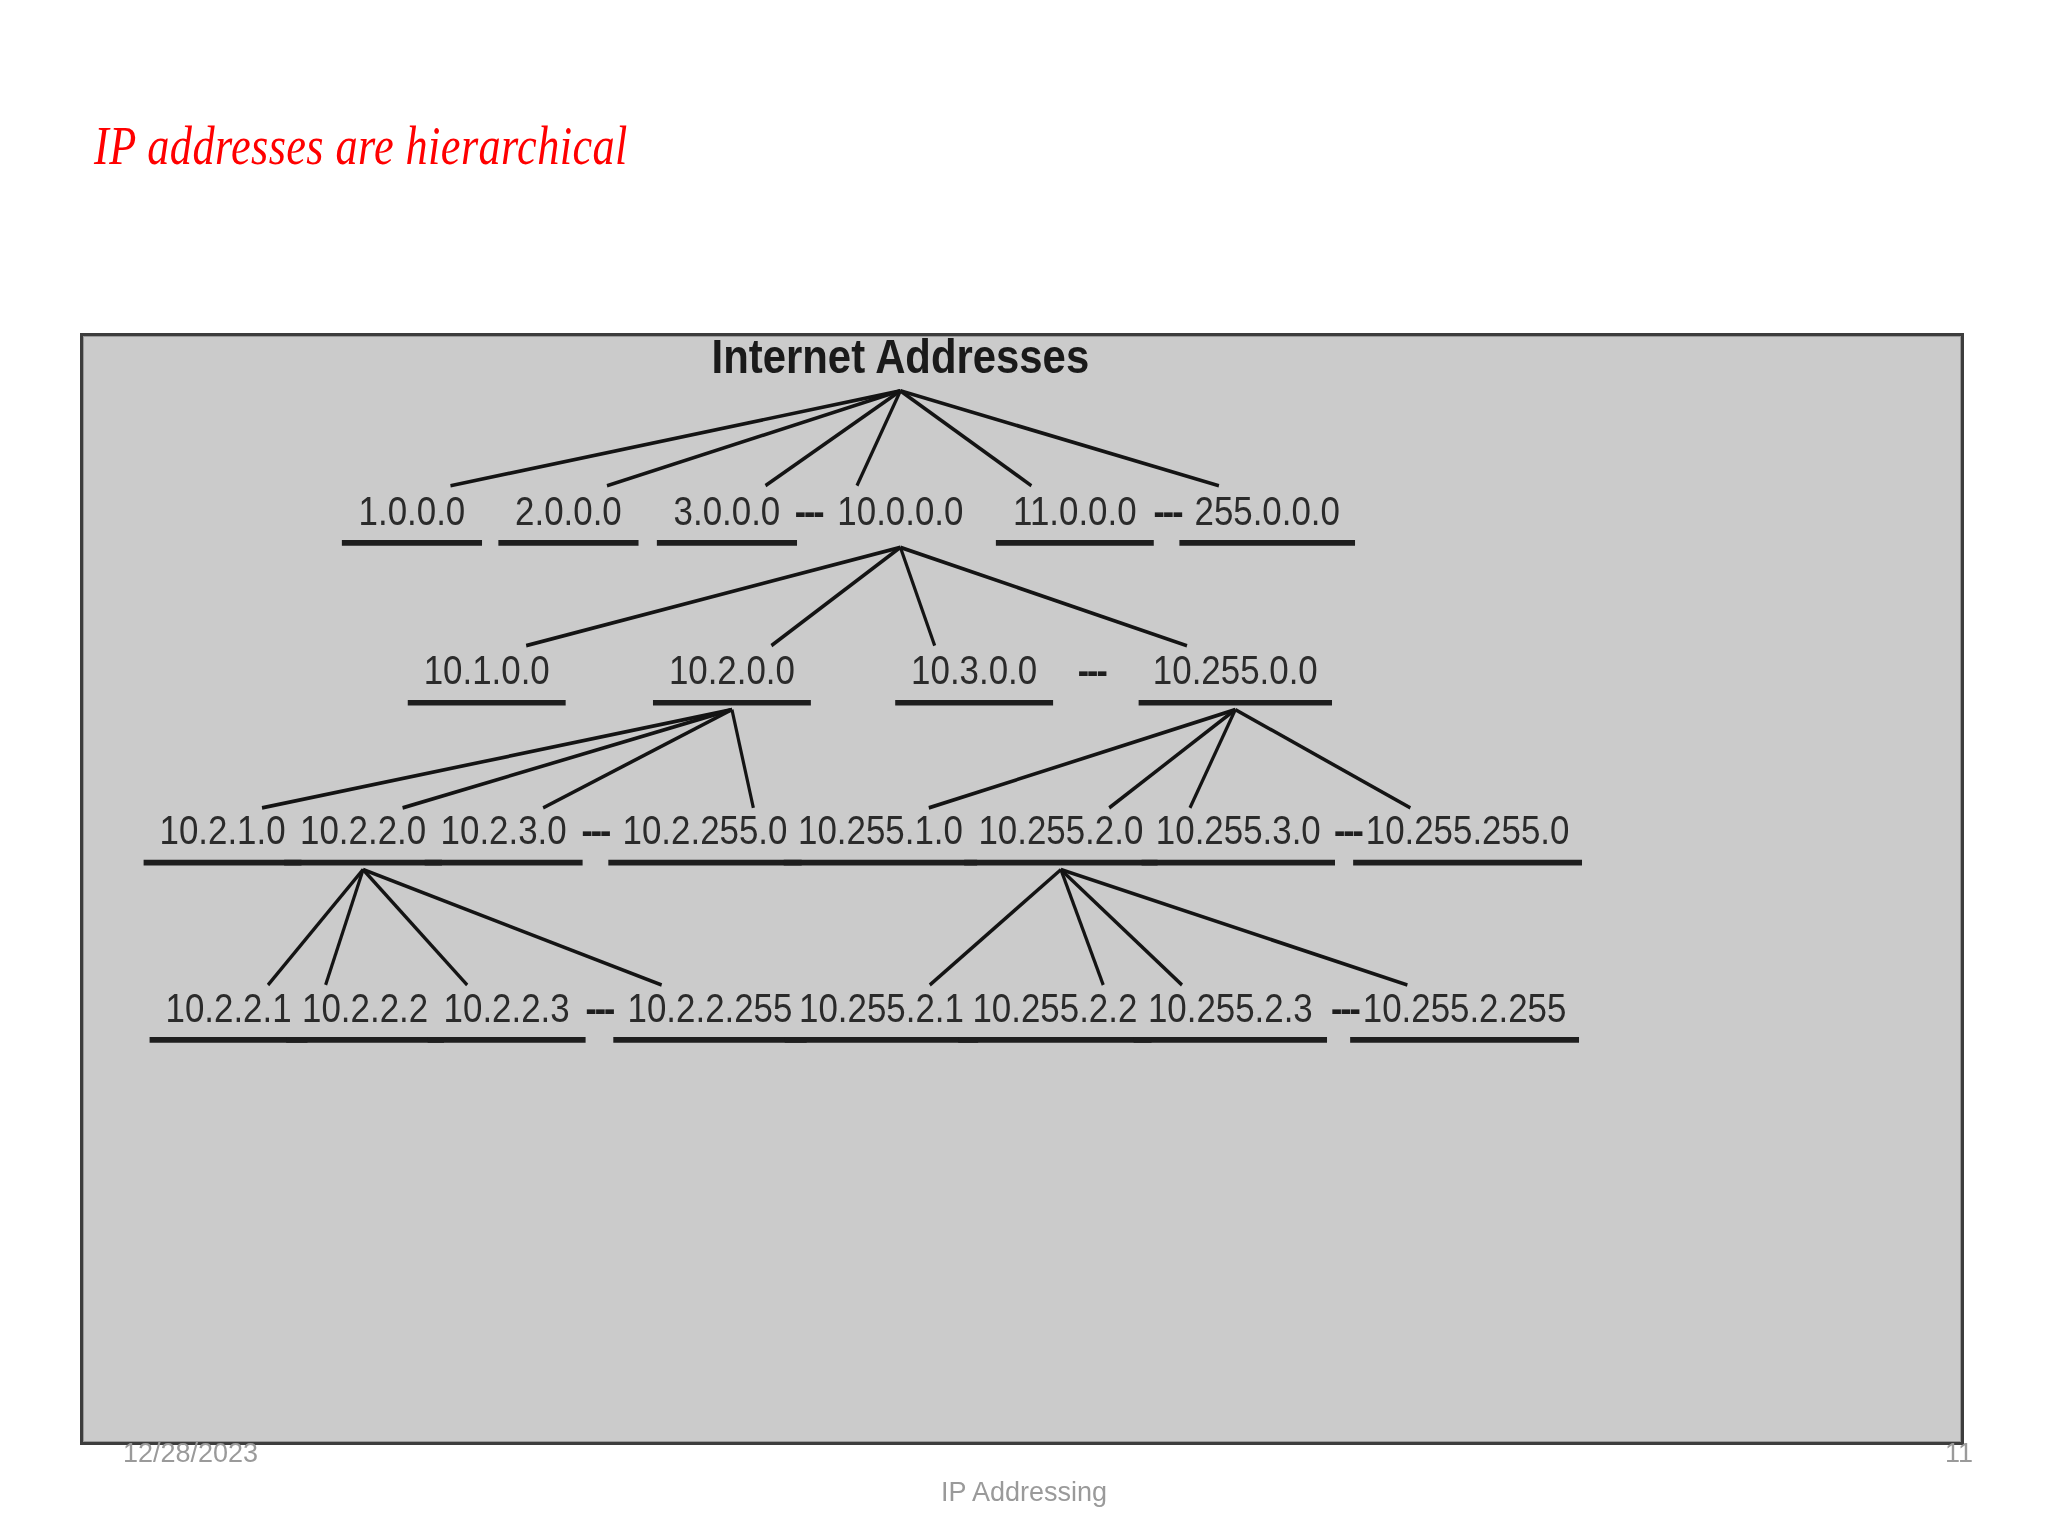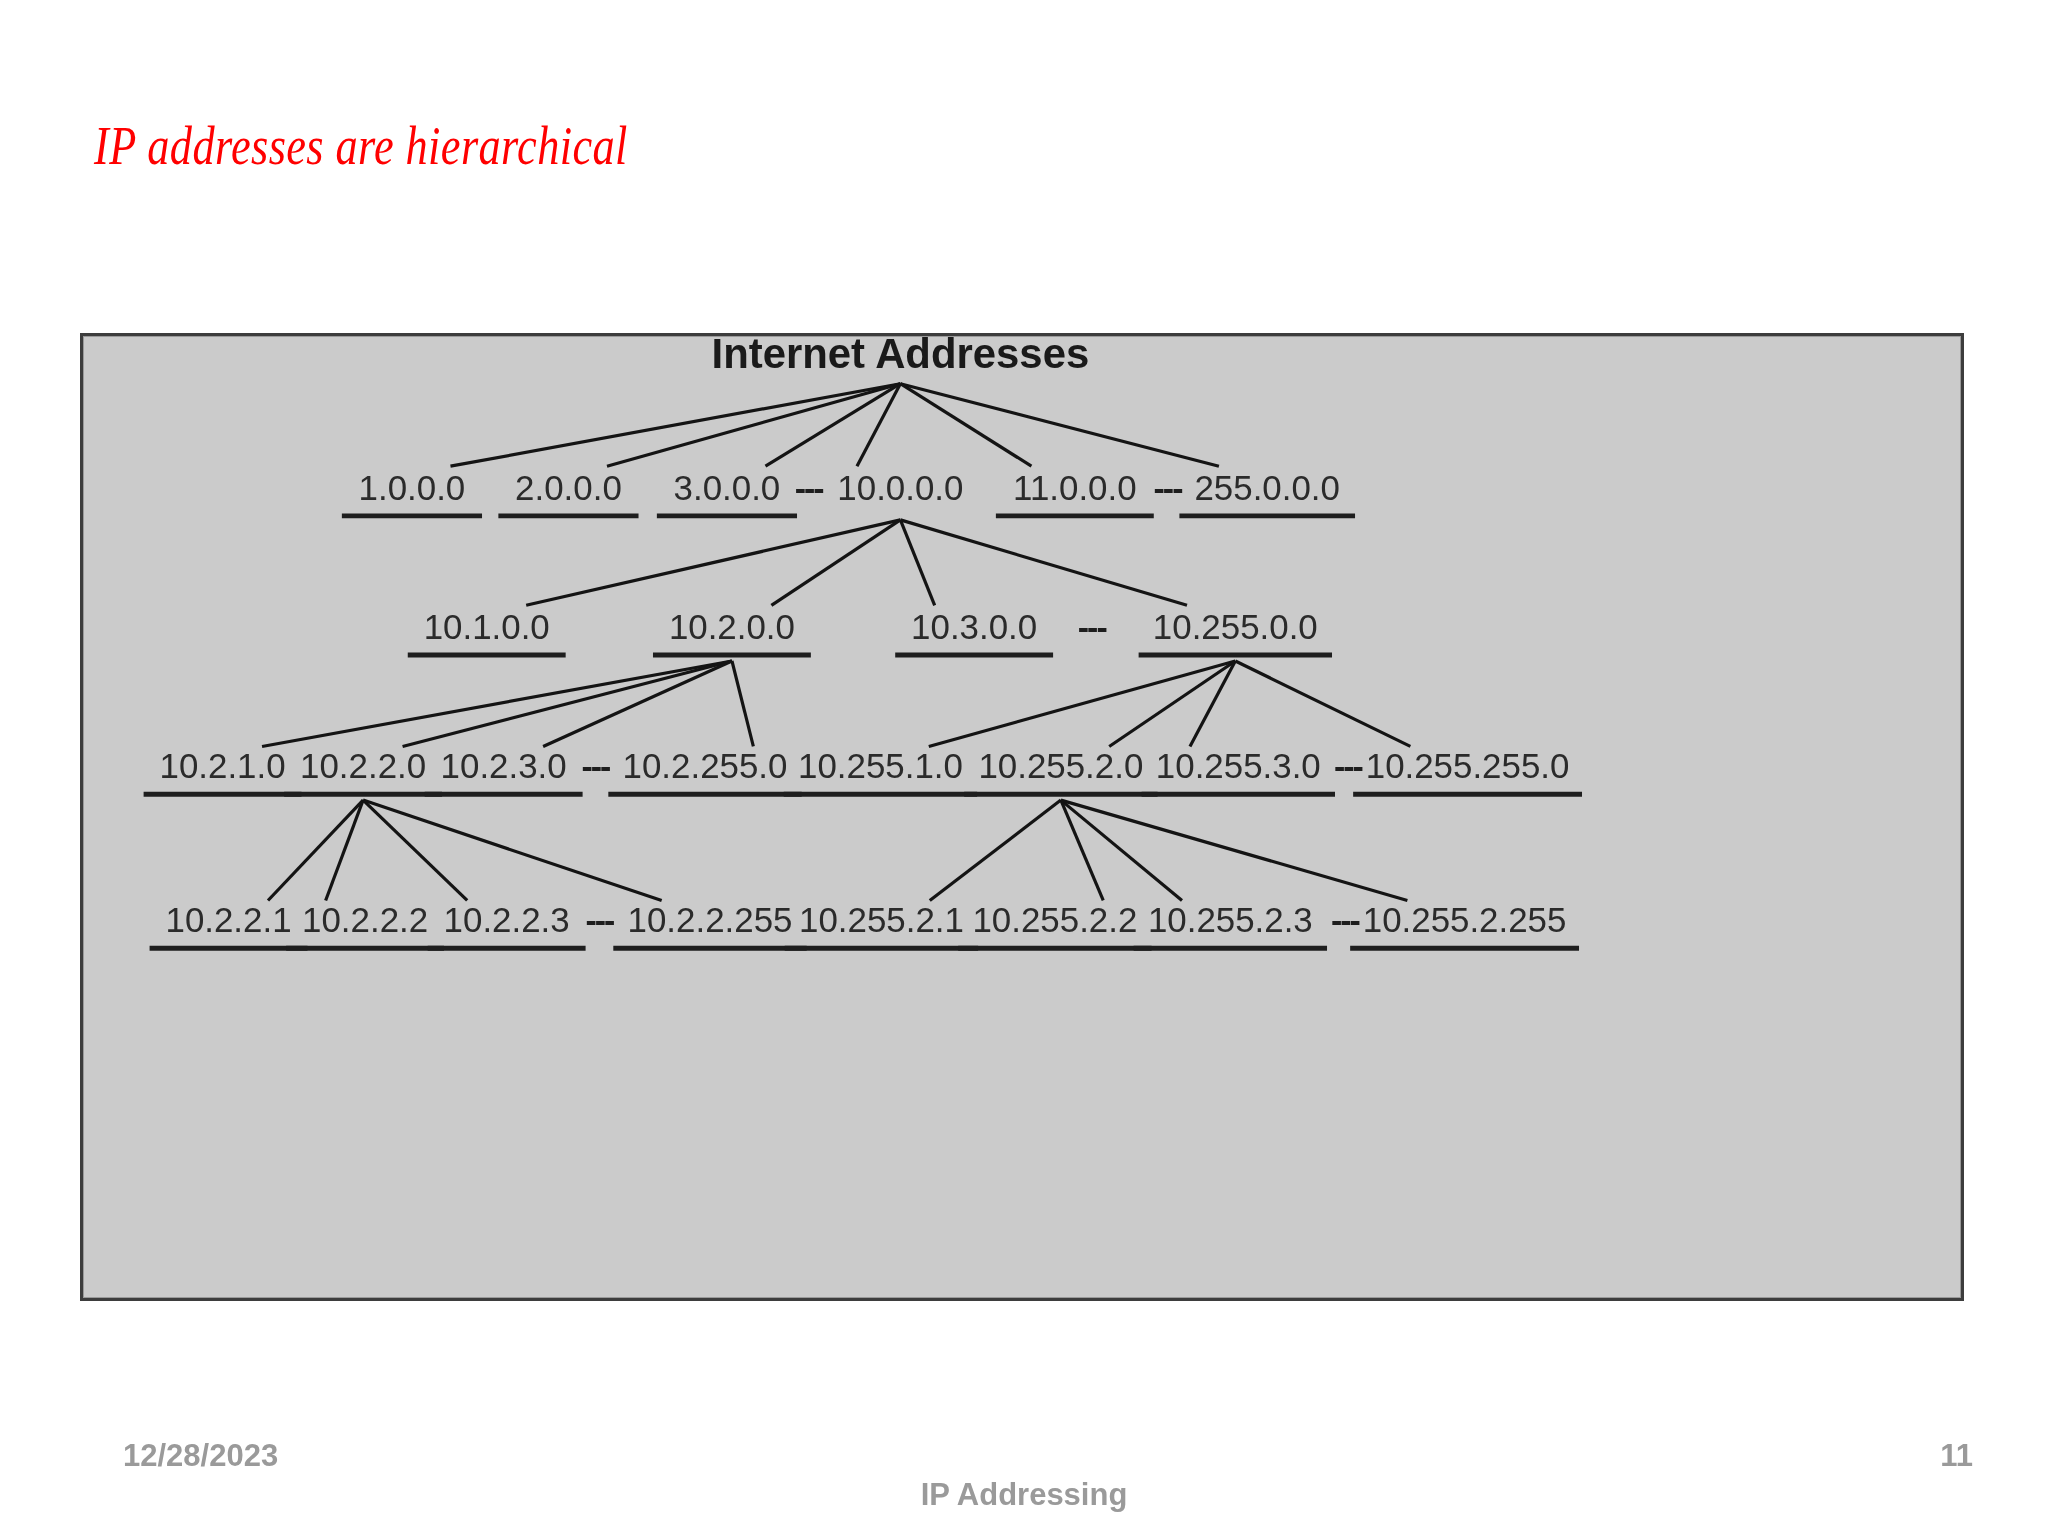--- a/index.html
+++ b/index.html
@@ -30,21 +30,21 @@
     transform-origin: left top;
     white-space: nowrap;
   }
 
   
   #diagram-frame {
     position: absolute;
     left: 80px;
     top: 333px;
     width: 1884px;
-    height: 968px;
+    height: 1112px;
     background: #cbcbcb;
     border: 3px solid #3d3d3d;
     box-sizing: border-box;
     box-shadow: inset 0 0 0 1px #9a9a9a;
   }
   #diagram-svg {
     position: absolute;
     left: 0;
     top: 0;
     width: 100%;
@@ -84,23 +84,22 @@
   }
 
   
   #footer {
     position: absolute;
     left: 0;
     top: 1438px;
     width: 2048px;
     height: 60px;
     color: #9a9a9a;
-    font-size: 31px;
-    font-family: "Liberation Sans", sans-serif;
-    font-weight: bold;
+    font-size: 27px;
+    font-family: "Liberation Sans", sans-serif;
   }
   #footer-date {
     position: absolute;
     left: 123px;
     top: 0;
   }
   #footer-subject {
     position: absolute;
     left: 0;
     top: 0;

